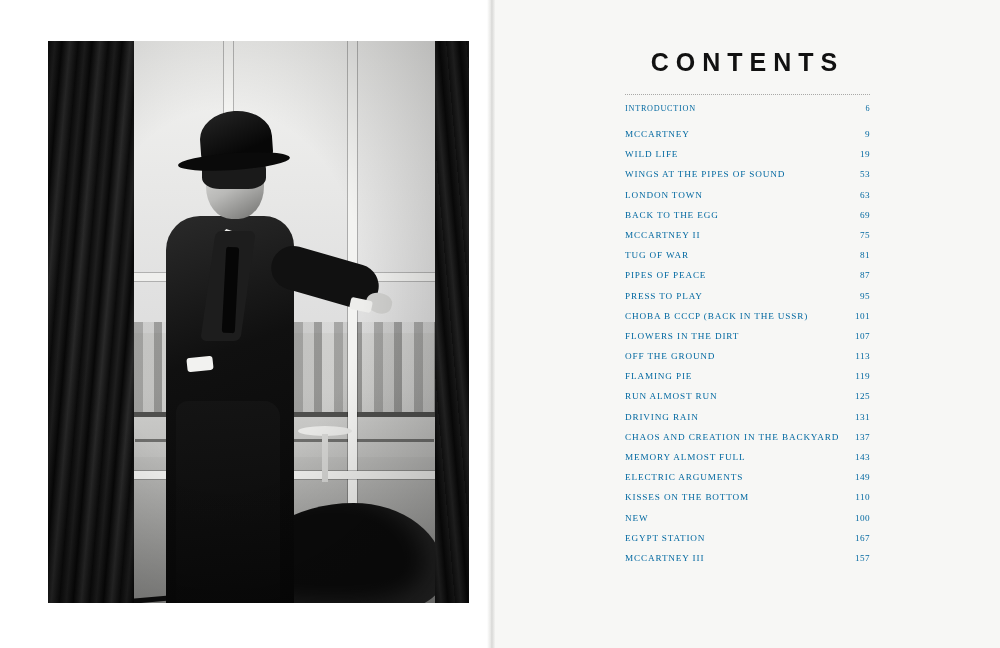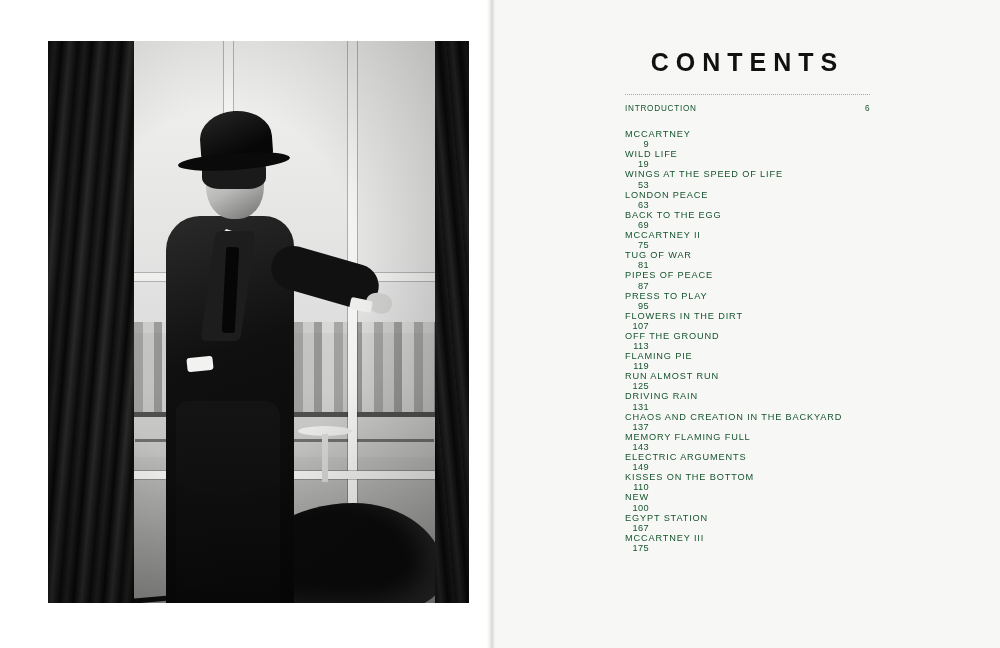--- a/index.html
+++ b/index.html
@@ -278,37 +278,37 @@
   .toc {
     position: absolute;
     left: 130px;
     right: 130px;
     top: 104px;
   }
   .toc-row {
     display: flex;
     align-items: baseline;
     justify-content: space-between;
-    color: #14532d;
+    color: #0369a1;
+    font-family: Liberation Serif, serif;
   }
   .toc-row .label {
     font-size: 8.2px;
     letter-spacing: .75px;
     white-space: nowrap;
   }
   .toc-row .page {
     font-size: 8.2px;
     letter-spacing: .4px;
     text-align: right;
     min-width: 24px;
   }
   .group-front .toc-row { height: 15px; }
   .group-main .toc-row {
     height: 20.2px;
-    flex-direction: column;
   }
   .group-main .toc-row .label { font-size: 9.2px; letter-spacing: .85px; }
   .group-main .toc-row .page { font-size: 9.2px; }
   .gap-md { height: 10px; }
 </style>
 </head>
 <body>
 
 <div class="spread">
 
@@ -367,25 +367,25 @@
       <div class="group-main">
         <div class="toc-row">
           <span class="label">MCCARTNEY</span>
           <span class="page">9</span>
         </div>
         <div class="toc-row">
           <span class="label">WILD LIFE</span>
           <span class="page">19</span>
         </div>
         <div class="toc-row">
-          <span class="label">WINGS AT THE SPEED OF LIFE</span>
+          <span class="label">WINGS AT THE PIPES OF SOUND</span>
           <span class="page">53</span>
         </div>
         <div class="toc-row">
-          <span class="label">LONDON PEACE</span>
+          <span class="label">LONDON TOWN</span>
           <span class="page">63</span>
         </div>
         <div class="toc-row">
           <span class="label">BACK TO THE EGG</span>
           <span class="page">69</span>
         </div>
         <div class="toc-row">
           <span class="label">MCCARTNEY II</span>
           <span class="page">75</span>
         </div>
@@ -395,20 +395,24 @@
         </div>
         <div class="toc-row">
           <span class="label">PIPES OF PEACE</span>
           <span class="page">87</span>
         </div>
         <div class="toc-row">
           <span class="label">PRESS TO PLAY</span>
           <span class="page">95</span>
         </div>
         <div class="toc-row">
+          <span class="label">CHOBA B CCCP (BACK IN THE USSR)</span>
+          <span class="page">101</span>
+        </div>
+        <div class="toc-row">
           <span class="label">FLOWERS IN THE DIRT</span>
           <span class="page">107</span>
         </div>
         <div class="toc-row">
           <span class="label">OFF THE GROUND</span>
           <span class="page">113</span>
         </div>
         <div class="toc-row">
           <span class="label">FLAMING PIE</span>
           <span class="page">119</span>
@@ -419,40 +423,40 @@
         </div>
         <div class="toc-row">
           <span class="label">DRIVING RAIN</span>
           <span class="page">131</span>
         </div>
         <div class="toc-row">
           <span class="label">CHAOS AND CREATION IN THE BACKYARD</span>
           <span class="page">137</span>
         </div>
         <div class="toc-row">
-          <span class="label">MEMORY FLAMING FULL</span>
+          <span class="label">MEMORY ALMOST FULL</span>
           <span class="page">143</span>
         </div>
         <div class="toc-row">
           <span class="label">ELECTRIC ARGUMENTS</span>
           <span class="page">149</span>
         </div>
         <div class="toc-row">
           <span class="label">KISSES ON THE BOTTOM</span>
           <span class="page">110</span>
         </div>
         <div class="toc-row">
           <span class="label">NEW</span>
           <span class="page">100</span>
         </div>
         <div class="toc-row">
           <span class="label">EGYPT STATION</span>
           <span class="page">167</span>
         </div>
         <div class="toc-row">
           <span class="label">MCCARTNEY III</span>
-          <span class="page">175</span>
+          <span class="page">157</span>
         </div>
       </div>
 
     </div>
   </div>
 </div>
 
 </body></html>

